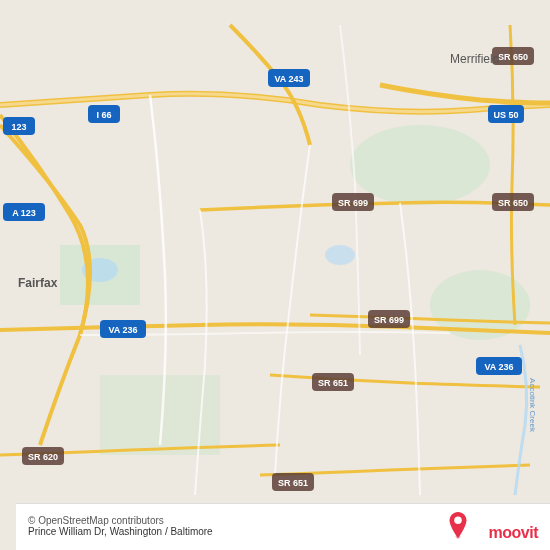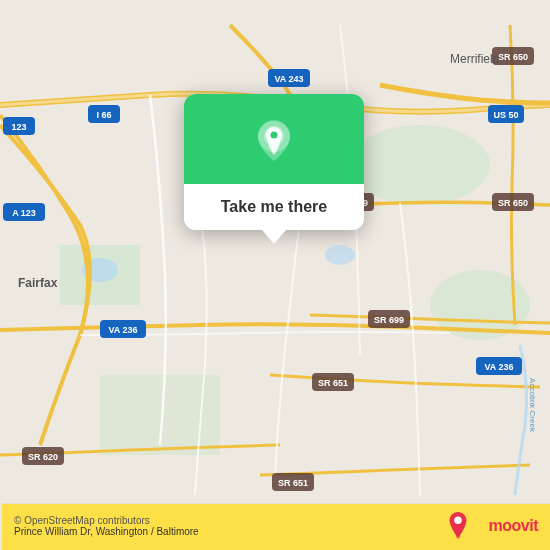--- a/index.html
+++ b/index.html
@@ -91,23 +91,23 @@
       height: 0;
       border-left: 12px solid transparent;
       border-right: 12px solid transparent;
       border-top: 14px solid white;
     }
 
     
     .bottom-bar {
       position: absolute;
       bottom: 0;
-      left: 2px;
+      left: 16px;
       right: 0;
-      background: #fde047;
+      background: #ffffff;
       padding: 6px 12px 8px;
       display: flex;
       align-items: center;
       justify-content: space-between;
       border-top: 1px solid #ddd;
       z-index: 20;
     }
 
     .bottom-left {
       display: flex;
@@ -120,21 +120,21 @@
     }
 
     .address-text {
       font-size: 10px;
       color: #333;
       font-weight: 500;
     }
 
     .moovit-logo {
       display: flex;
-      align-items: center;
+      align-items: flex-end;
       gap: 17px;
     }
 
     .moovit-icon {
       width: 28px;
       height: 32px;
     }
 
     .moovit-text {
       font-size: 16px;
@@ -233,38 +233,20 @@
     <text x="43" y="435" font-size="9" fill="white" text-anchor="middle" font-weight="bold">SR 620</text>
 
     <rect x="272" y="448" width="42" height="18" rx="4" fill="#5d4037" opacity="0.85"></rect>
     <text x="293" y="461" font-size="9" fill="white" text-anchor="middle" font-weight="bold">SR 651</text>
 
     <text x="450" y="38" font-size="12" fill="#555" font-weight="500">Merrifield</text>
 
     <text x="530" y="380" font-size="8" fill="#6699cc" transform="rotate(90,530,380)" text-anchor="middle">Accotink Creek</text>
   </svg>
 
-  <div class="popup-card" style="left: 274px; top: 230px; transform: translate(-50%, -100%);">
-    <div class="popup-icon-area">
-
-      <svg class="location-pin" viewBox="0 0 44 44" fill="none">
-        <circle cx="22" cy="19" r="16" fill="white" opacity="0.25"></circle>
-        <circle cx="22" cy="19" r="10" fill="white" opacity="0.4"></circle>
-        <circle cx="22" cy="19" r="6" fill="white"></circle>
-        <path d="M22 6 C14 6 8 12 8 20 C8 30 22 42 22 42 C22 42 36 30 36 20 C36 12 30 6 22 6Z" fill="white" opacity="0.0"></path>
-
-        <path d="M22 4 C13.2 4 6 11.2 6 20 C6 31.5 22 44 22 44 C22 44 38 31.5 38 20 C38 11.2 30.8 4 22 4Z" fill="white" stroke="white" stroke-width="0" opacity="0.3"></path>
-
-        <ellipse cx="22" cy="18" rx="8" ry="8" fill="white" opacity="0.9"></ellipse>
-        <path d="M 15 20 Q 16 30 22 38 Q 28 30 29 20" fill="white" opacity="0.9"></path>
-        <circle cx="22" cy="18" r="3.5" fill="#2ecc71"></circle>
-      </svg>
-    </div>
-    <button class="popup-button">Take me there</button>
-  </div>
 
   <div class="bottom-bar">
     <div class="bottom-left">
       <span class="osm-credit">© OpenStreetMap contributors</span>
       <span class="address-text">Prince William Dr, Washington / Baltimore</span>
     </div>
     <div class="moovit-logo">
 
       <svg class="moovit-icon" viewBox="0 0 28 34">
         <path d="M14 2 C9 2 5 6 5 11 C5 18 14 30 14 30 C14 30 23 18 23 11 C23 6 19 2 14 2Z" fill="#e8304a"></path>

